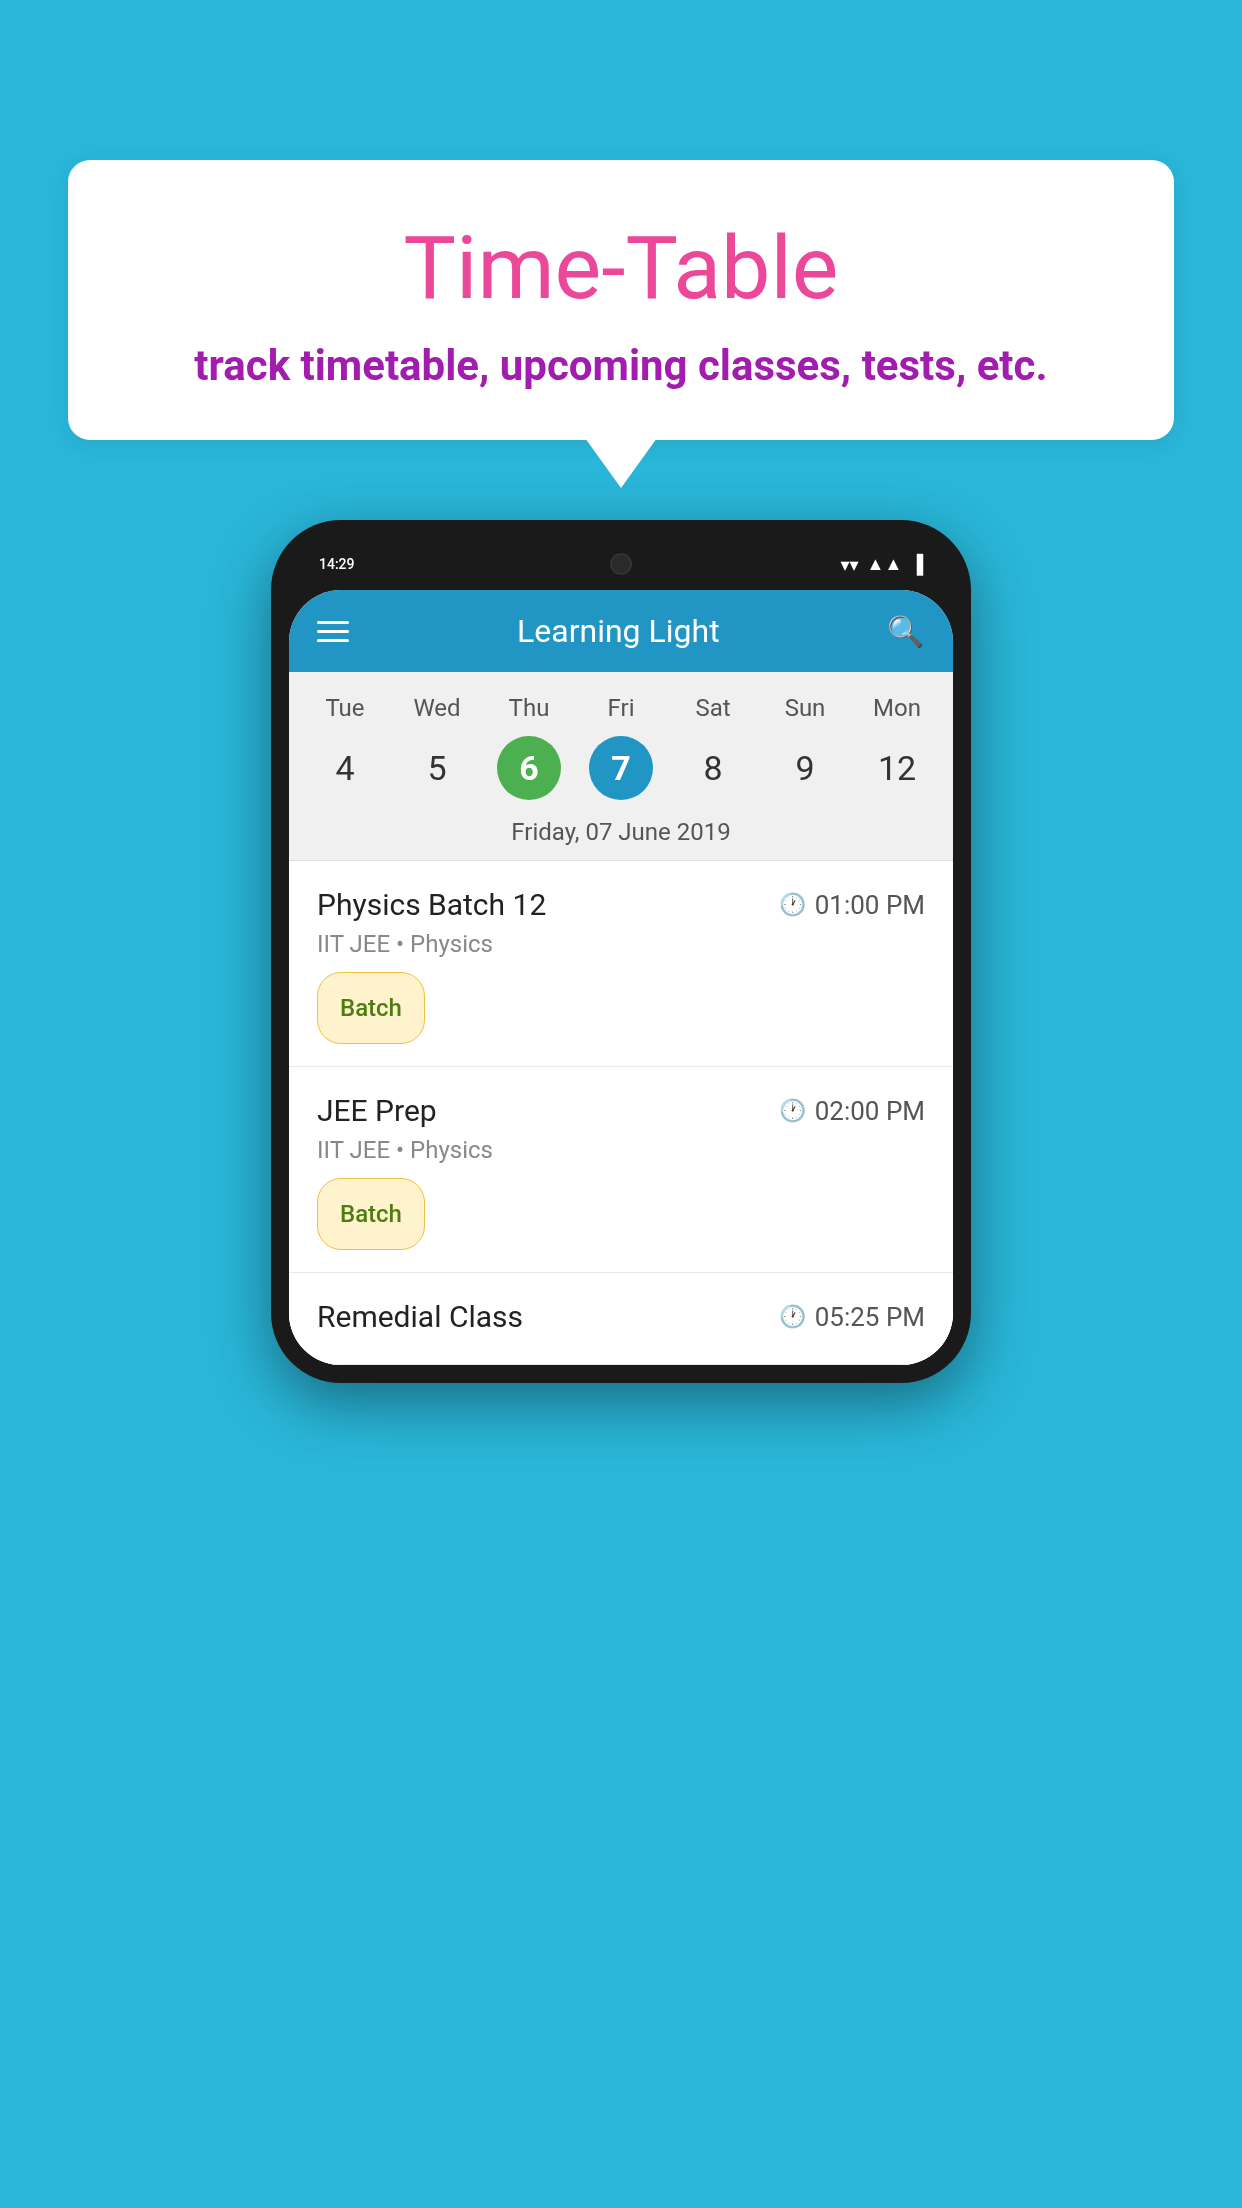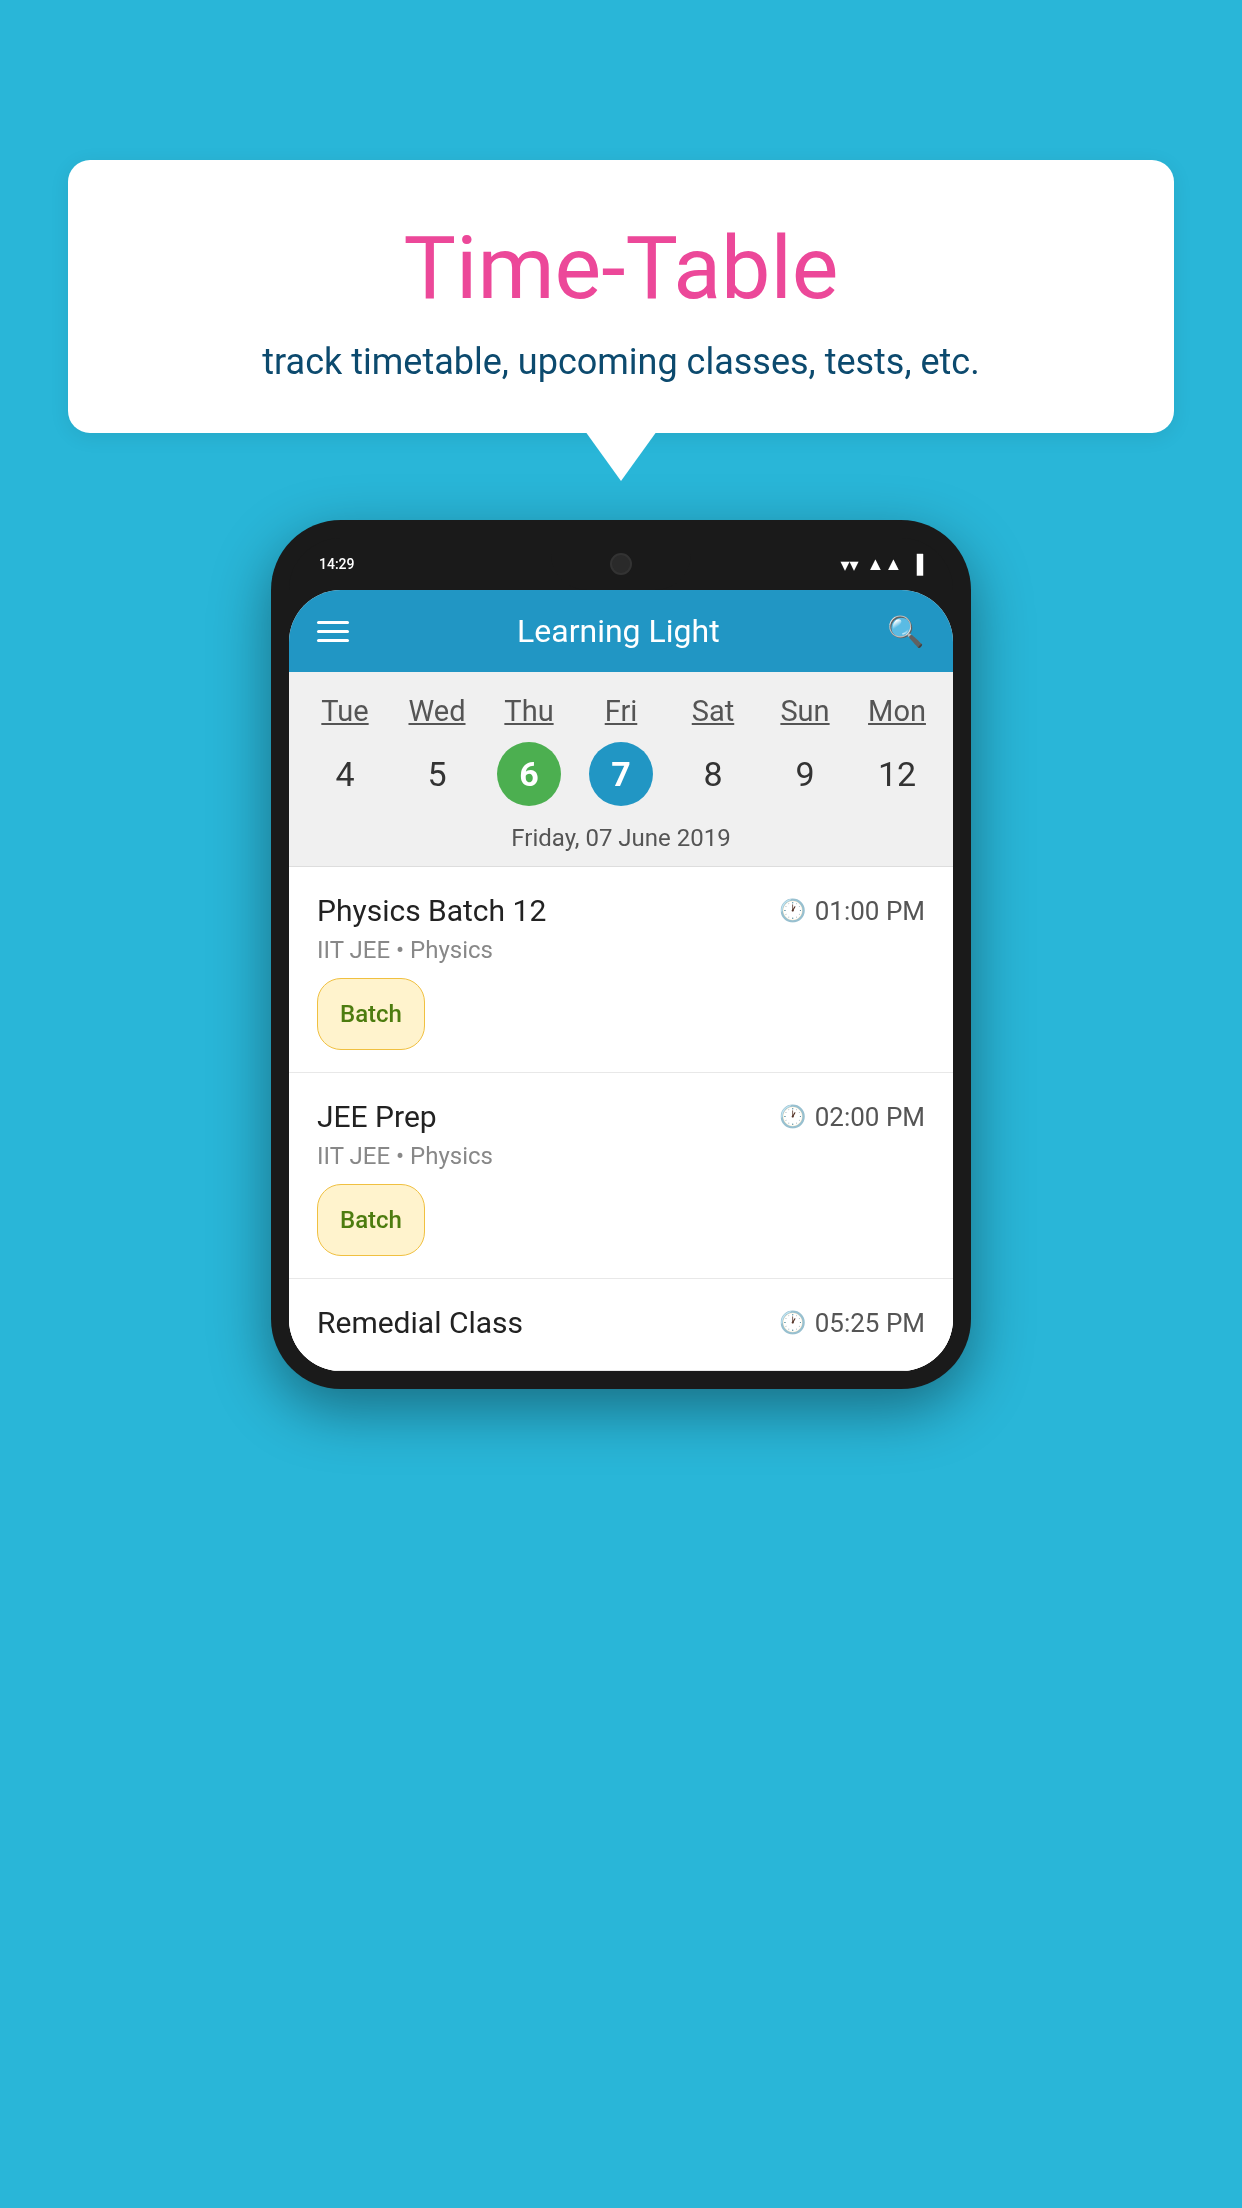--- a/index.html
+++ b/index.html
@@ -44,23 +44,23 @@
 
     .speech-bubble-title {
       font-size: 88px;
       font-weight: 400;
       color: #ec4899;
       line-height: 1.1;
       margin-bottom: 24px;
     }
 
     .speech-bubble-subtitle {
-      font-size: 36px;
-      color: #0c4a6e;
-      font-weight: 400;
+      font-size: 42px;
+      color: #a21caf;
+      font-weight: 700;
     }
 
     
     .phone-container {
       position: absolute;
       top: 520px;
       left: 50%;
       transform: translateX(-50%);
       width: 700px;
     }
@@ -169,24 +169,23 @@
     }
 
     .days-header {
       display: grid;
       grid-template-columns: repeat(7, 1fr);
       text-align: center;
       padding: 0 10px;
     }
 
     .day-name {
-      font-size: 29px;
+      font-size: 24px;
       color: #555;
       padding: 6px 0;
-      text-decoration: underline;
     }
 
     .days-numbers {
       display: grid;
       grid-template-columns: repeat(7, 1fr);
       text-align: center;
       padding: 8px 10px;
     }
 
     .day-num {

